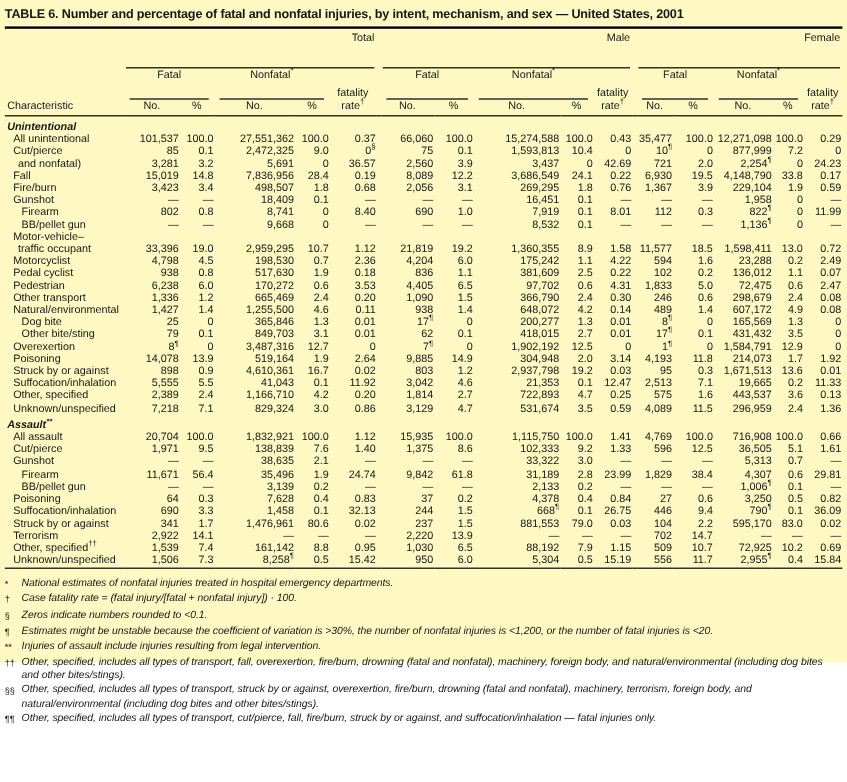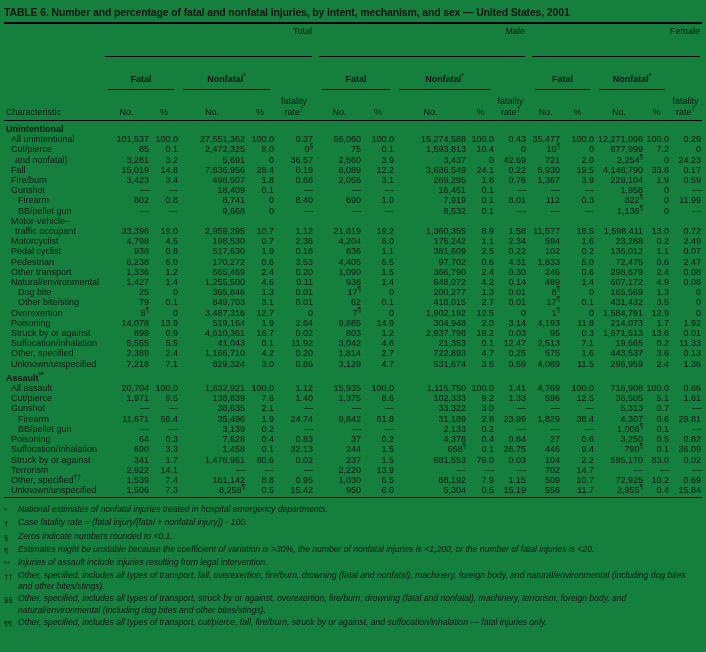--- a/index.html
+++ b/index.html
@@ -1,34 +1,34 @@
 <!DOCTYPE html>
 <html><head>
 <meta charset="utf-8">
 <style>
   html,body{margin:0;padding:0;background:#fff;}
   body{width:706px;height:652px;overflow:hidden;font-family:"Liberation Sans","DejaVu Sans",sans-serif;color:#161616;}
-  .page{box-sizing:border-box;width:706px;height:652px;padding:6px 4px 0 4px;background:#15803d;}
+  .page{box-sizing:border-box;width:706px;height:552px;padding:6px 4px 0 4px;background:#fef9c3;}
   .title{font-weight:bold;font-size:10.5px;letter-spacing:-0.15px;line-height:13px;border-bottom:2px solid #000;padding-bottom:3px;white-space:nowrap;}
   table{border-collapse:collapse;table-layout:fixed;width:698px;margin-top:2px;}
   td,th{padding:0 1px 0 0;font-size:9px;line-height:10.2px;white-space:nowrap;font-weight:normal;vertical-align:bottom;overflow:visible;}
   thead td,thead th{line-height:11px;}
   .grp div{border-bottom:1.8px solid #000;text-align:right;padding-bottom:19px;margin:0 1px;font-size:9px;}
-  .sub div{border-bottom:1.3px solid #000;text-align:center;margin:17px 4px;padding-bottom:4px;font-size:9px;font-weight:bold;}
+  .sub div{border-bottom:1.3px solid #000;text-align:center;margin:0 4px;padding-bottom:14px;font-size:9px;}
   .cfr{text-align:center;}
   .hc{text-align:center;}
   .charhead{vertical-align:bottom;padding-left:2px;}
   tr.hdrb td{border-bottom:1.8px solid #000;padding-bottom:2px;}
   tbody tr:first-child td{padding-top:3px;}
   tbody tr:last-child td{border-bottom:1.8px solid #000;padding-bottom:2px;}
   tbody tr.gap td{padding-top:4px;}
   .num{text-align:right;}
   .lbl{text-align:left;}
   .sec{font-weight:bold;}
-  .ind0{padding-left:2px;}.ind1{padding-left:7px;}.ind2{padding-left:11px;}.ind3{padding-left:14px;}
+  .ind0{padding-left:2px;font-style:italic;}.ind1{padding-left:7px;}.ind2{padding-left:11px;}.ind3{padding-left:14px;}
   sup{font-size:6.5px;vertical-align:super;line-height:0;}
   .sp{padding:0;}
   .fns{margin-top:6px;font-size:8.7px;line-height:11.6px;letter-spacing:-0.05px;}
   .fn{display:flex;margin-bottom:0.5px;}
   .fnsym{width:14px;flex:none;font-size:7.6px;padding-top:1px;}
   .fntext{flex:1;white-space:normal;font-style:italic;}
 </style>
 </head>
 <body>
 
@@ -344,21 +344,21 @@
           <td class="num">4,798</td>
           <td class="num">4.5</td>
           <td class="num">198,530</td>
           <td class="num">0.7</td>
           <td class="num">2.36</td>
           <td class="sp"></td>
           <td class="num">4,204</td>
           <td class="num">6.0</td>
           <td class="num">175,242</td>
           <td class="num">1.1</td>
-          <td class="num">2.34</td>
+          <td class="num">4.22</td>
           <td class="sp"></td>
           <td class="num">594</td>
           <td class="num">1.6</td>
           <td class="num">23,288</td>
           <td class="num">0.2</td>
           <td class="num">2.49</td>
         </tr>
         <tr>
           <td class="lbl ind1">Pedal cyclist</td>
           <td class="num">938</td>

